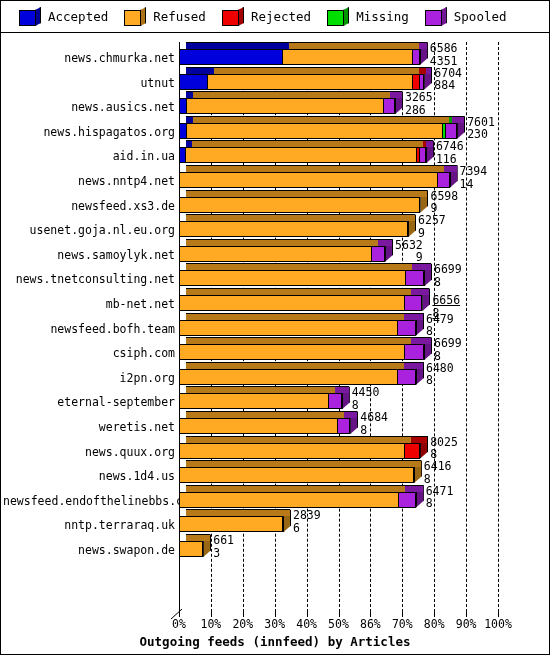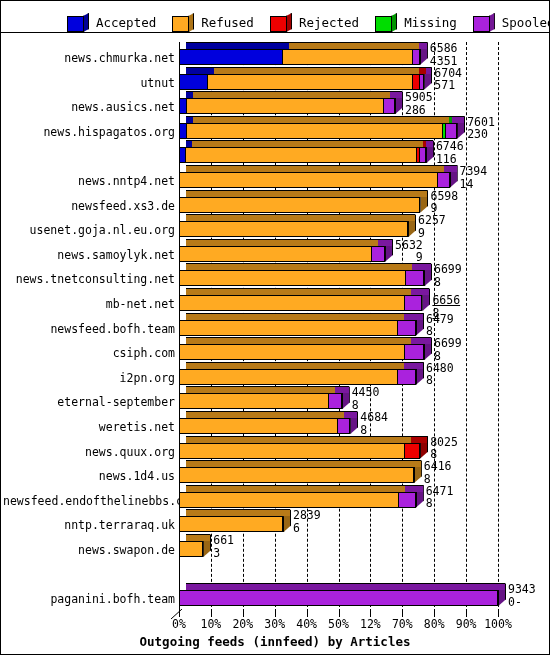--- a/index.html
+++ b/index.html
@@ -3,21 +3,21 @@
 <meta charset="utf-8">
 <style>
   html,body{margin:0;padding:0;background:#fff;}
   body{font-family:"DejaVu Sans Mono","Liberation Mono",monospace;}
   #root{position:relative;width:550px;height:655px;background:#ffffff;
         border:1px solid #000;box-sizing:border-box;overflow:hidden;}
 
   
   #legend{position:absolute;left:0;top:0;width:548px;height:32px;
           border-bottom:1px solid #000;box-sizing:border-box;
-          display:flex;align-items:flex-end;padding-left:48px;}
+          display:flex;align-items:center;}
   .lg-item{display:flex;align-items:center;margin-left:16px;}
   .lg-item:first-child{margin-left:18px;}
   .lg-cube{position:relative;width:22px;height:19px;margin-right:7px;}
   .lg-cube .face{position:absolute;left:0;top:3px;width:17px;height:16px;
                  border:1px solid #000;box-sizing:border-box;}
   .lg-cube .side{position:absolute;left:16px;top:0px;width:6px;height:19px;
                  border:1px solid #000;box-sizing:border-box;
                  clip-path:polygon(0 3px,100% 0,100% 16px,0 100%);}
   .lg-label{font-size:12.5px;color:#000;letter-spacing:0px;}
 
@@ -135,55 +135,56 @@
           <div class="seg" style="left: 233.189px; width: 6.38px; background: rgb(238, 0, 0);"></div>
           <div class="seg last" style="left: 239.569px; width: 5.742px; background: rgb(170, 34, 221);"></div>
           <div class="rightcap" style="left: 245.311px; background: rgb(102, 20, 133);"></div>
           <div class="toplid">
             <i style="left: 7px; width: 28.072px; background: rgb(0, 0, 159); border-top: 1px solid rgb(0, 0, 0); box-sizing: border-box;"></i>
             <i style="left: 35.072px; width: 205.117px; background: rgb(184, 122, 24); border-top: 1px solid rgb(0, 0, 0); box-sizing: border-box;"></i>
             <i style="left: 240.189px; width: 6.38px; background: rgb(171, 0, 0); border-top: 1px solid rgb(0, 0, 0); box-sizing: border-box;"></i>
             <i style="left: 246.569px; width: 5.742px; background: rgb(122, 24, 159); border-top: 1px solid rgb(0, 0, 0); box-sizing: border-box;"></i>
           </div>
         </div>
-        <div class="vallabel" style="left: 255.311px; top: 1px;"><span>6704</span><span class="v2">571</span></div>
+        <div class="vallabel" style="left: 255.311px; top: 1px;"><span>6704</span><span class="v2">884</span></div>
       </div>
       <div class="row" style="top: 49.2px;">
         <div class="ylabel-wrap" style="top: 9px;">news.ausics.net</div>
         <div class="bar">
           <div class="seg" style="left: 0px; width: 7.337px; background: rgb(0, 0, 221);"></div>
           <div class="seg" style="left: 7.337px; width: 197.142px; background: rgb(255, 170, 34);"></div>
           <div class="seg last" style="left: 204.479px; width: 11.484px; background: rgb(170, 34, 221);"></div>
           <div class="rightcap" style="left: 215.963px; background: rgb(102, 20, 133);"></div>
           <div class="toplid">
             <i style="left: 7px; width: 7.337px; background: rgb(0, 0, 159); border-top: 1px solid rgb(0, 0, 0); box-sizing: border-box;"></i>
             <i style="left: 14.337px; width: 197.142px; background: rgb(184, 122, 24); border-top: 1px solid rgb(0, 0, 0); box-sizing: border-box;"></i>
             <i style="left: 211.479px; width: 11.484px; background: rgb(122, 24, 159); border-top: 1px solid rgb(0, 0, 0); box-sizing: border-box;"></i>
           </div>
         </div>
-        <div class="vallabel" style="left: 225.963px; top: 1px;"><span>5905</span><span class="v2">286</span></div>
+        <div class="vallabel" style="left: 225.963px; top: 1px;"><span>3265</span><span class="v2">286</span></div>
       </div>
       <div class="row" style="top: 73.8px;">
         <div class="ylabel-wrap" style="top: 9px;">news.hispagatos.org</div>
         <div class="bar">
           <div class="seg" style="left: 0px; width: 7.018px; background: rgb(0, 0, 221);"></div>
           <div class="seg" style="left: 7.018px; width: 256.157px; background: rgb(255, 170, 34);"></div>
           <div class="seg" style="left: 263.175px; width: 3.19px; background: rgb(0, 221, 0);"></div>
           <div class="seg last" style="left: 266.365px; width: 11.803px; background: rgb(170, 34, 221);"></div>
           <div class="rightcap" style="left: 278.168px; background: rgb(102, 20, 133);"></div>
           <div class="toplid">
             <i style="left: 7px; width: 7.018px; background: rgb(0, 0, 159); border-top: 1px solid rgb(0, 0, 0); box-sizing: border-box;"></i>
             <i style="left: 14.018px; width: 256.157px; background: rgb(184, 122, 24); border-top: 1px solid rgb(0, 0, 0); box-sizing: border-box;"></i>
             <i style="left: 270.175px; width: 3.19px; background: rgb(0, 159, 0); border-top: 1px solid rgb(0, 0, 0); box-sizing: border-box;"></i>
             <i style="left: 273.365px; width: 11.803px; background: rgb(122, 24, 159); border-top: 1px solid rgb(0, 0, 0); box-sizing: border-box;"></i>
           </div>
         </div>
         <div class="vallabel" style="left: 288.168px; top: 1px;"><span>7601</span><span class="v2">230</span></div>
       </div>
       <div class="row" style="top: 98.4px;">
+        <div class="ylabel-wrap" style="top: 9px;">aid.in.ua</div>
         <div class="bar">
           <div class="seg" style="left: 0px; width: 6.38px; background: rgb(0, 0, 221);"></div>
           <div class="seg" style="left: 6.38px; width: 230.318px; background: rgb(255, 170, 34);"></div>
           <div class="seg" style="left: 236.698px; width: 3.19px; background: rgb(238, 0, 0);"></div>
           <div class="seg last" style="left: 239.888px; width: 7.018px; background: rgb(170, 34, 221);"></div>
           <div class="rightcap" style="left: 246.906px; background: rgb(102, 20, 133);"></div>
           <div class="toplid">
             <i style="left: 7px; width: 6.38px; background: rgb(0, 0, 159); border-top: 1px solid rgb(0, 0, 0); box-sizing: border-box;"></i>
             <i style="left: 13.38px; width: 230.318px; background: rgb(184, 122, 24); border-top: 1px solid rgb(0, 0, 0); box-sizing: border-box;"></i>
             <i style="left: 243.698px; width: 3.19px; background: rgb(171, 0, 0); border-top: 1px solid rgb(0, 0, 0); box-sizing: border-box;"></i>
@@ -382,31 +383,20 @@
       <div class="row" style="top: 492px;">
         <div class="ylabel-wrap" style="top: 9px;">news.swapon.de</div>
         <div class="bar">
           <div class="seg last" style="left: 0px; width: 24.244px; background: rgb(255, 170, 34);"></div>
           <div class="rightcap" style="left: 24.244px; background: rgb(153, 102, 20);"></div>
           <div class="toplid">
             <i style="left: 7px; width: 24.244px; background: rgb(184, 122, 24); border-top: 1px solid rgb(0, 0, 0); box-sizing: border-box;"></i>
           </div>
         </div>
         <div class="vallabel" style="left: 34.244px; top: 1px;"><span>661</span><span class="v2">3</span></div>
-      </div>
-      <div class="row" style="top: 541.2px;">
-        <div class="ylabel-wrap" style="top: 9px;">paganini.bofh.team</div>
-        <div class="bar">
-          <div class="seg last" style="left: 0px; width: 319px; background: rgb(170, 34, 221);"></div>
-          <div class="rightcap" style="left: 319px; background: rgb(102, 20, 133);"></div>
-          <div class="toplid">
-            <i style="left: 7px; width: 319px; background: rgb(122, 24, 159); border-top: 1px solid rgb(0, 0, 0); box-sizing: border-box;"></i>
-          </div>
-        </div>
-        <div class="vallabel" style="left: 329px; top: 1px;"><span>9343</span><span class="v2">0-</span></div>
       </div>
     </div>
 
   <div id="axis-skew">
     <svg width="12" height="10">
         <line x1="0" y1="10" x2="11" y2="0" stroke="#000" stroke-width="1"></line>
       </svg>
   </div>
 
   <div id="xaxis">
@@ -416,21 +406,21 @@
       <div class="xlab" style="left: 31.9px;">10%</div>
       <div class="xtick" style="left: 63.8px;"></div>
       <div class="xlab" style="left: 63.8px;">20%</div>
       <div class="xtick" style="left: 95.7px;"></div>
       <div class="xlab" style="left: 95.7px;">30%</div>
       <div class="xtick" style="left: 127.6px;"></div>
       <div class="xlab" style="left: 127.6px;">40%</div>
       <div class="xtick" style="left: 159.5px;"></div>
       <div class="xlab" style="left: 159.5px;">50%</div>
       <div class="xtick" style="left: 191.4px;"></div>
-      <div class="xlab" style="left: 191.4px;">12%</div>
+      <div class="xlab" style="left: 191.4px;">86%</div>
       <div class="xtick" style="left: 223.3px;"></div>
       <div class="xlab" style="left: 223.3px;">70%</div>
       <div class="xtick" style="left: 255.2px;"></div>
       <div class="xlab" style="left: 255.2px;">80%</div>
       <div class="xtick" style="left: 287.1px;"></div>
       <div class="xlab" style="left: 287.1px;">90%</div>
       <div class="xtick" style="left: 319px;"></div>
       <div class="xlab" style="left: 319px;">100%</div>
     </div>
   <div id="xtitle">Outgoing feeds (innfeed) by Articles</div>

